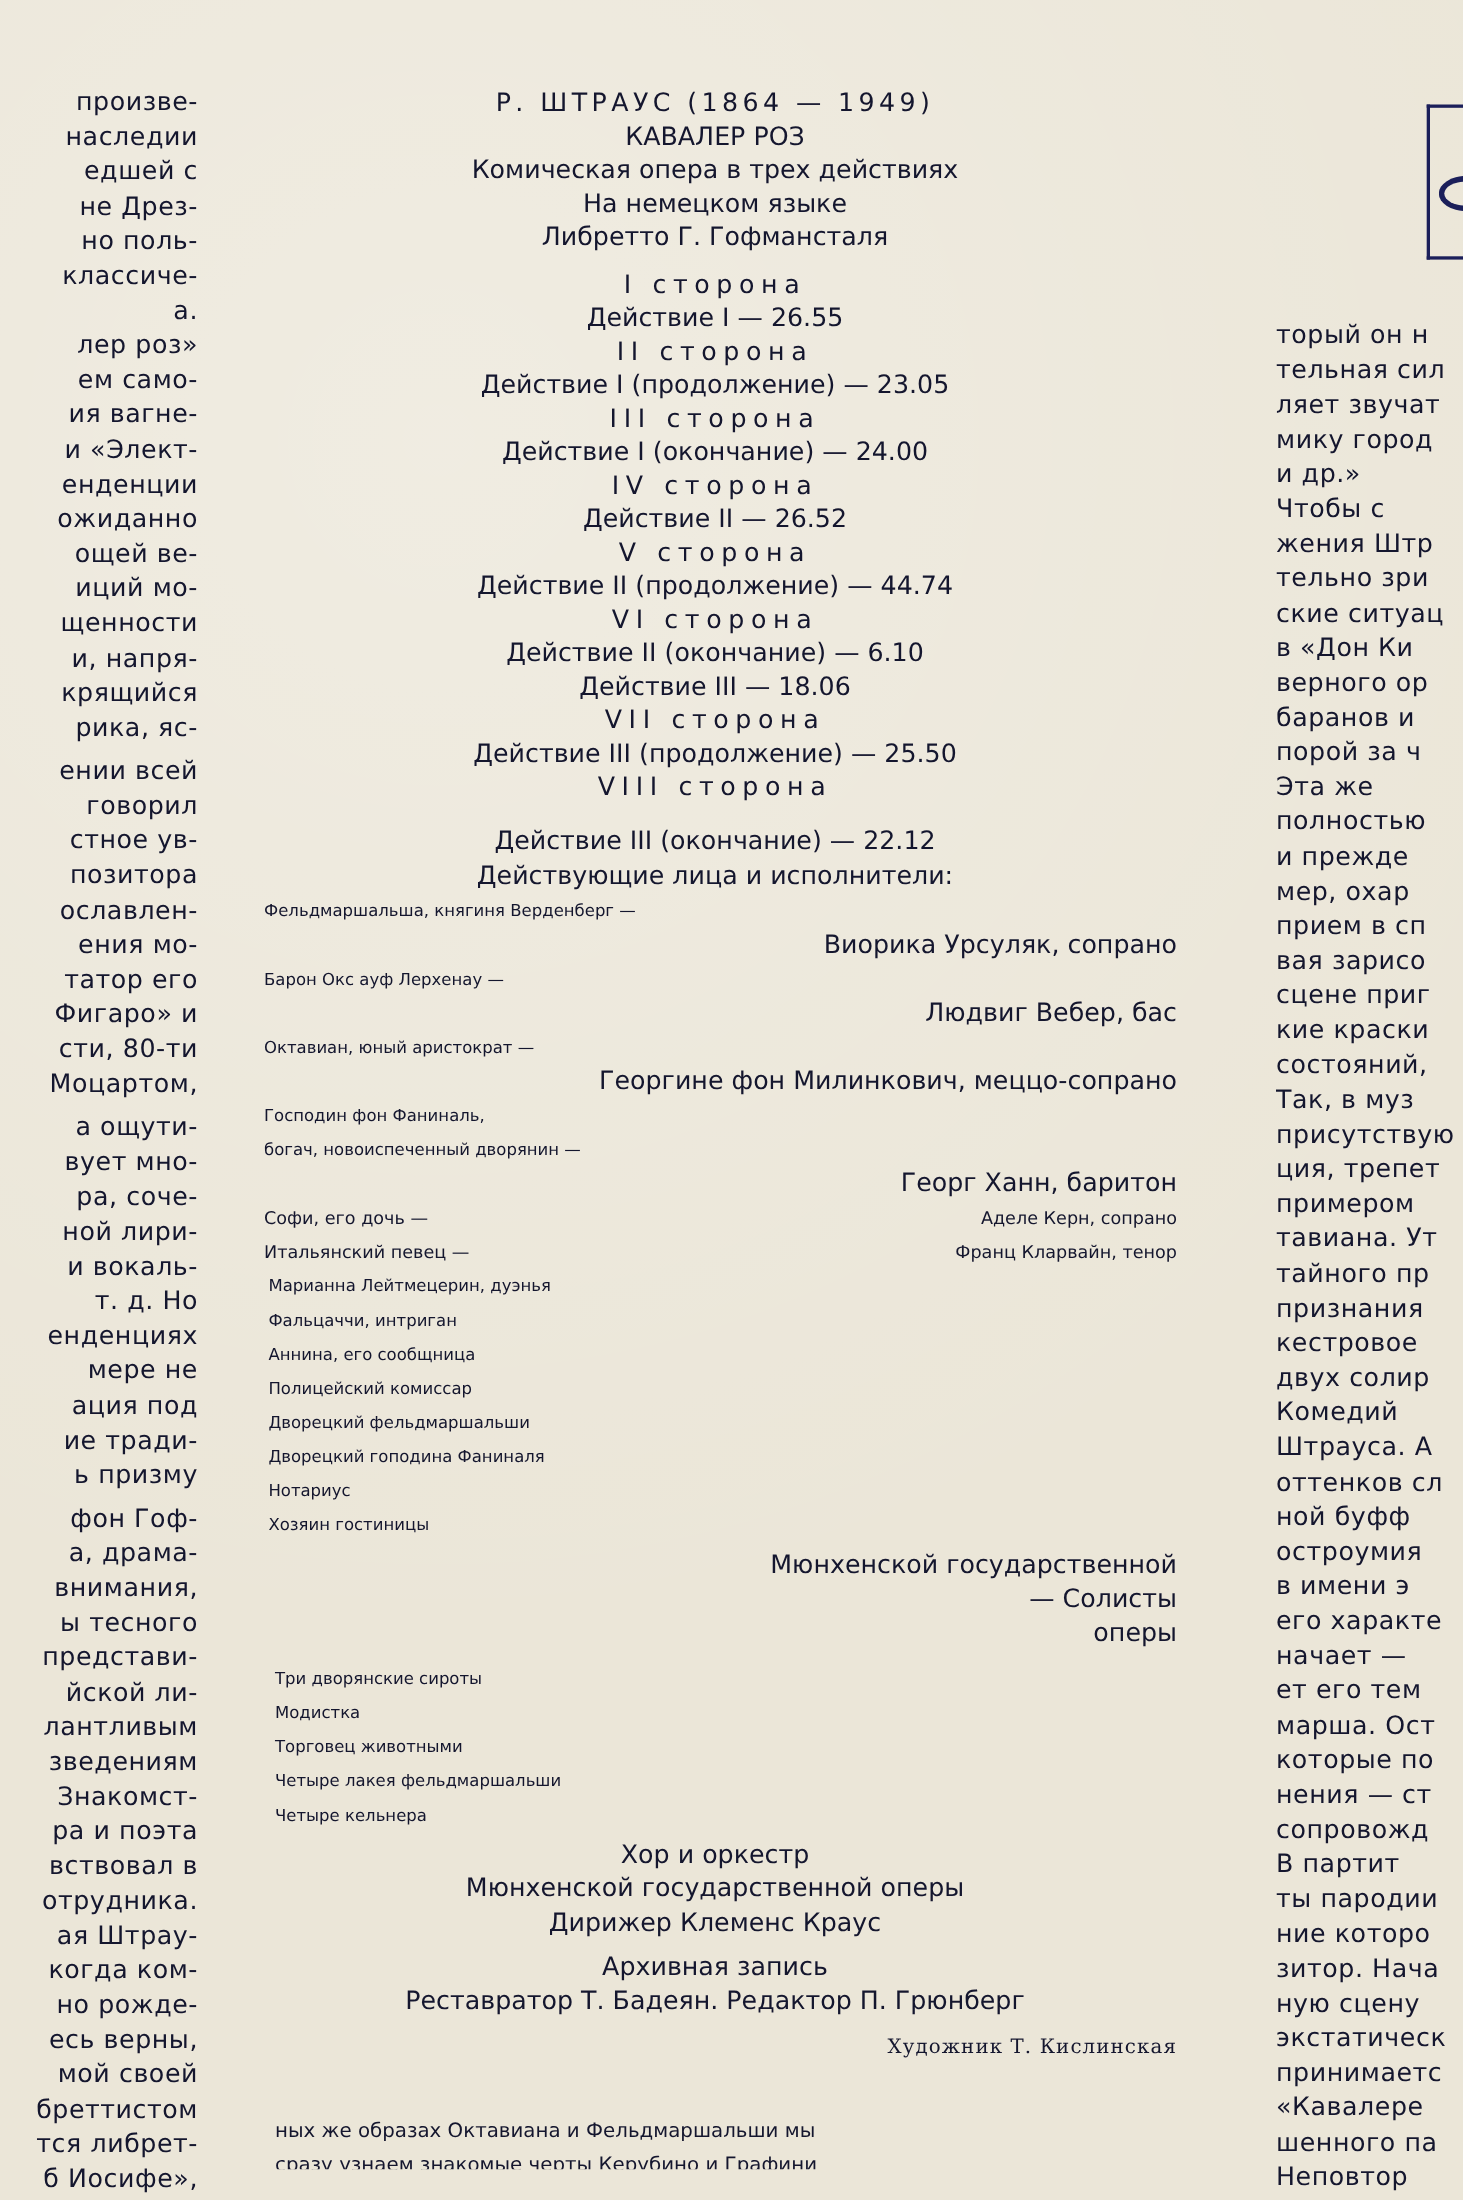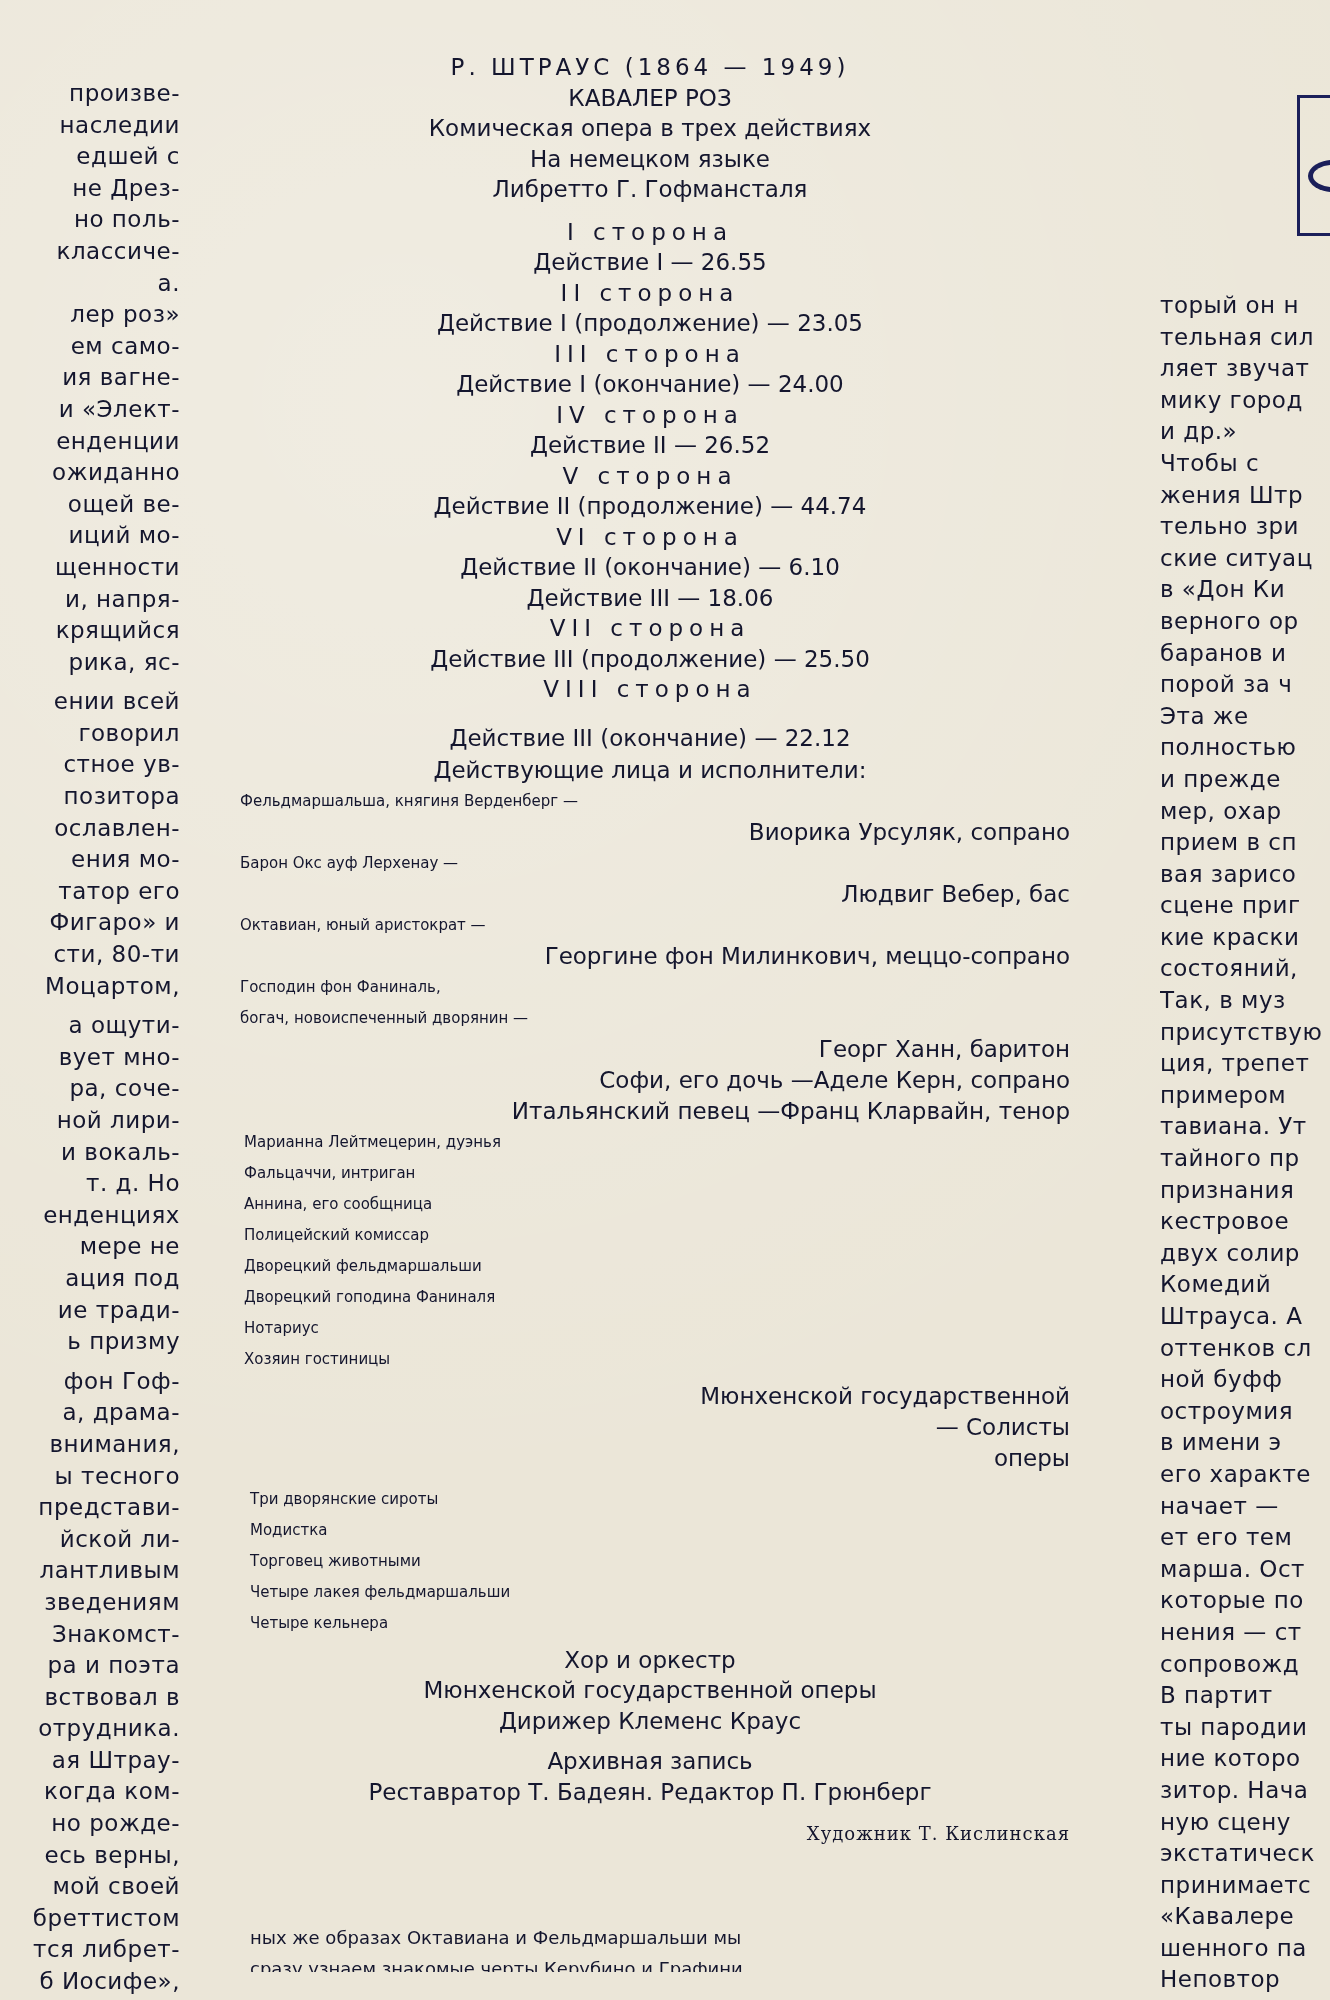--- a/index.html
+++ b/index.html
@@ -11,24 +11,24 @@
     font-family:"DejaVu Sans", sans-serif;
   }
   .col { position:absolute; font-size:23px; line-height:31.6px; letter-spacing:0.5px; }
   .left { left:-2px; top:78px; width:182px; text-align:right; white-space:nowrap; overflow:hidden; }
   .left .ln { display:block; height:31.6px; }
   .right { left:1160px; top:290px; width:200px; white-space:nowrap; overflow:hidden; }
   .right .ln { display:block; height:31.6px; }
   .gap { display:block; height:8px; }
   .center { position:absolute; left:230px; width:840px; top:52px; font-family:"DejaVu Sans", sans-serif; }
   .c { text-align:center; display:block; font-size:23px; line-height:30.5px; }
-  .c.spaced { letter-spacing:4px; }
+  .c.spaced { letter-spacing:4px;margin-top:27px; }
   .c.wide { letter-spacing:6px; }
   b, .b { font-weight:normal; }
-  .cast-row { display:flex; justify-content:flex-end; font-size:23px; line-height:31px; }
+  .cast-row { display:flex; justify-content:space-between; font-size:16px; line-height:31px; }
   .cast-left { display:block; font-size:15px; line-height:31px; }
   .cast-right { display:block; text-align:right; font-size:23px; line-height:31px; }
   .serif-small { font-family:"DejaVu Serif", serif; font-size:18px; text-align:right; display:block; line-height:30px; letter-spacing:1px;margin-top:12px; }
   .logo-box { position:absolute; left:1297px; top:95px; width:60px; height:135px; border:3px solid #1b1f5a; border-right:none; }
   .logo-glyph { position:absolute; left:1308px; top:160px; width:40px; height:22px; border:5px solid #1b1f5a; border-radius:50%; border-right-color:transparent; }
   .bottom-text { position:absolute; left:250px; top:1922px; width:850px; font-size:18px; line-height:31px; white-space:nowrap; overflow:hidden; height:50px; }
 </style>
 </head>
 <body>
 

